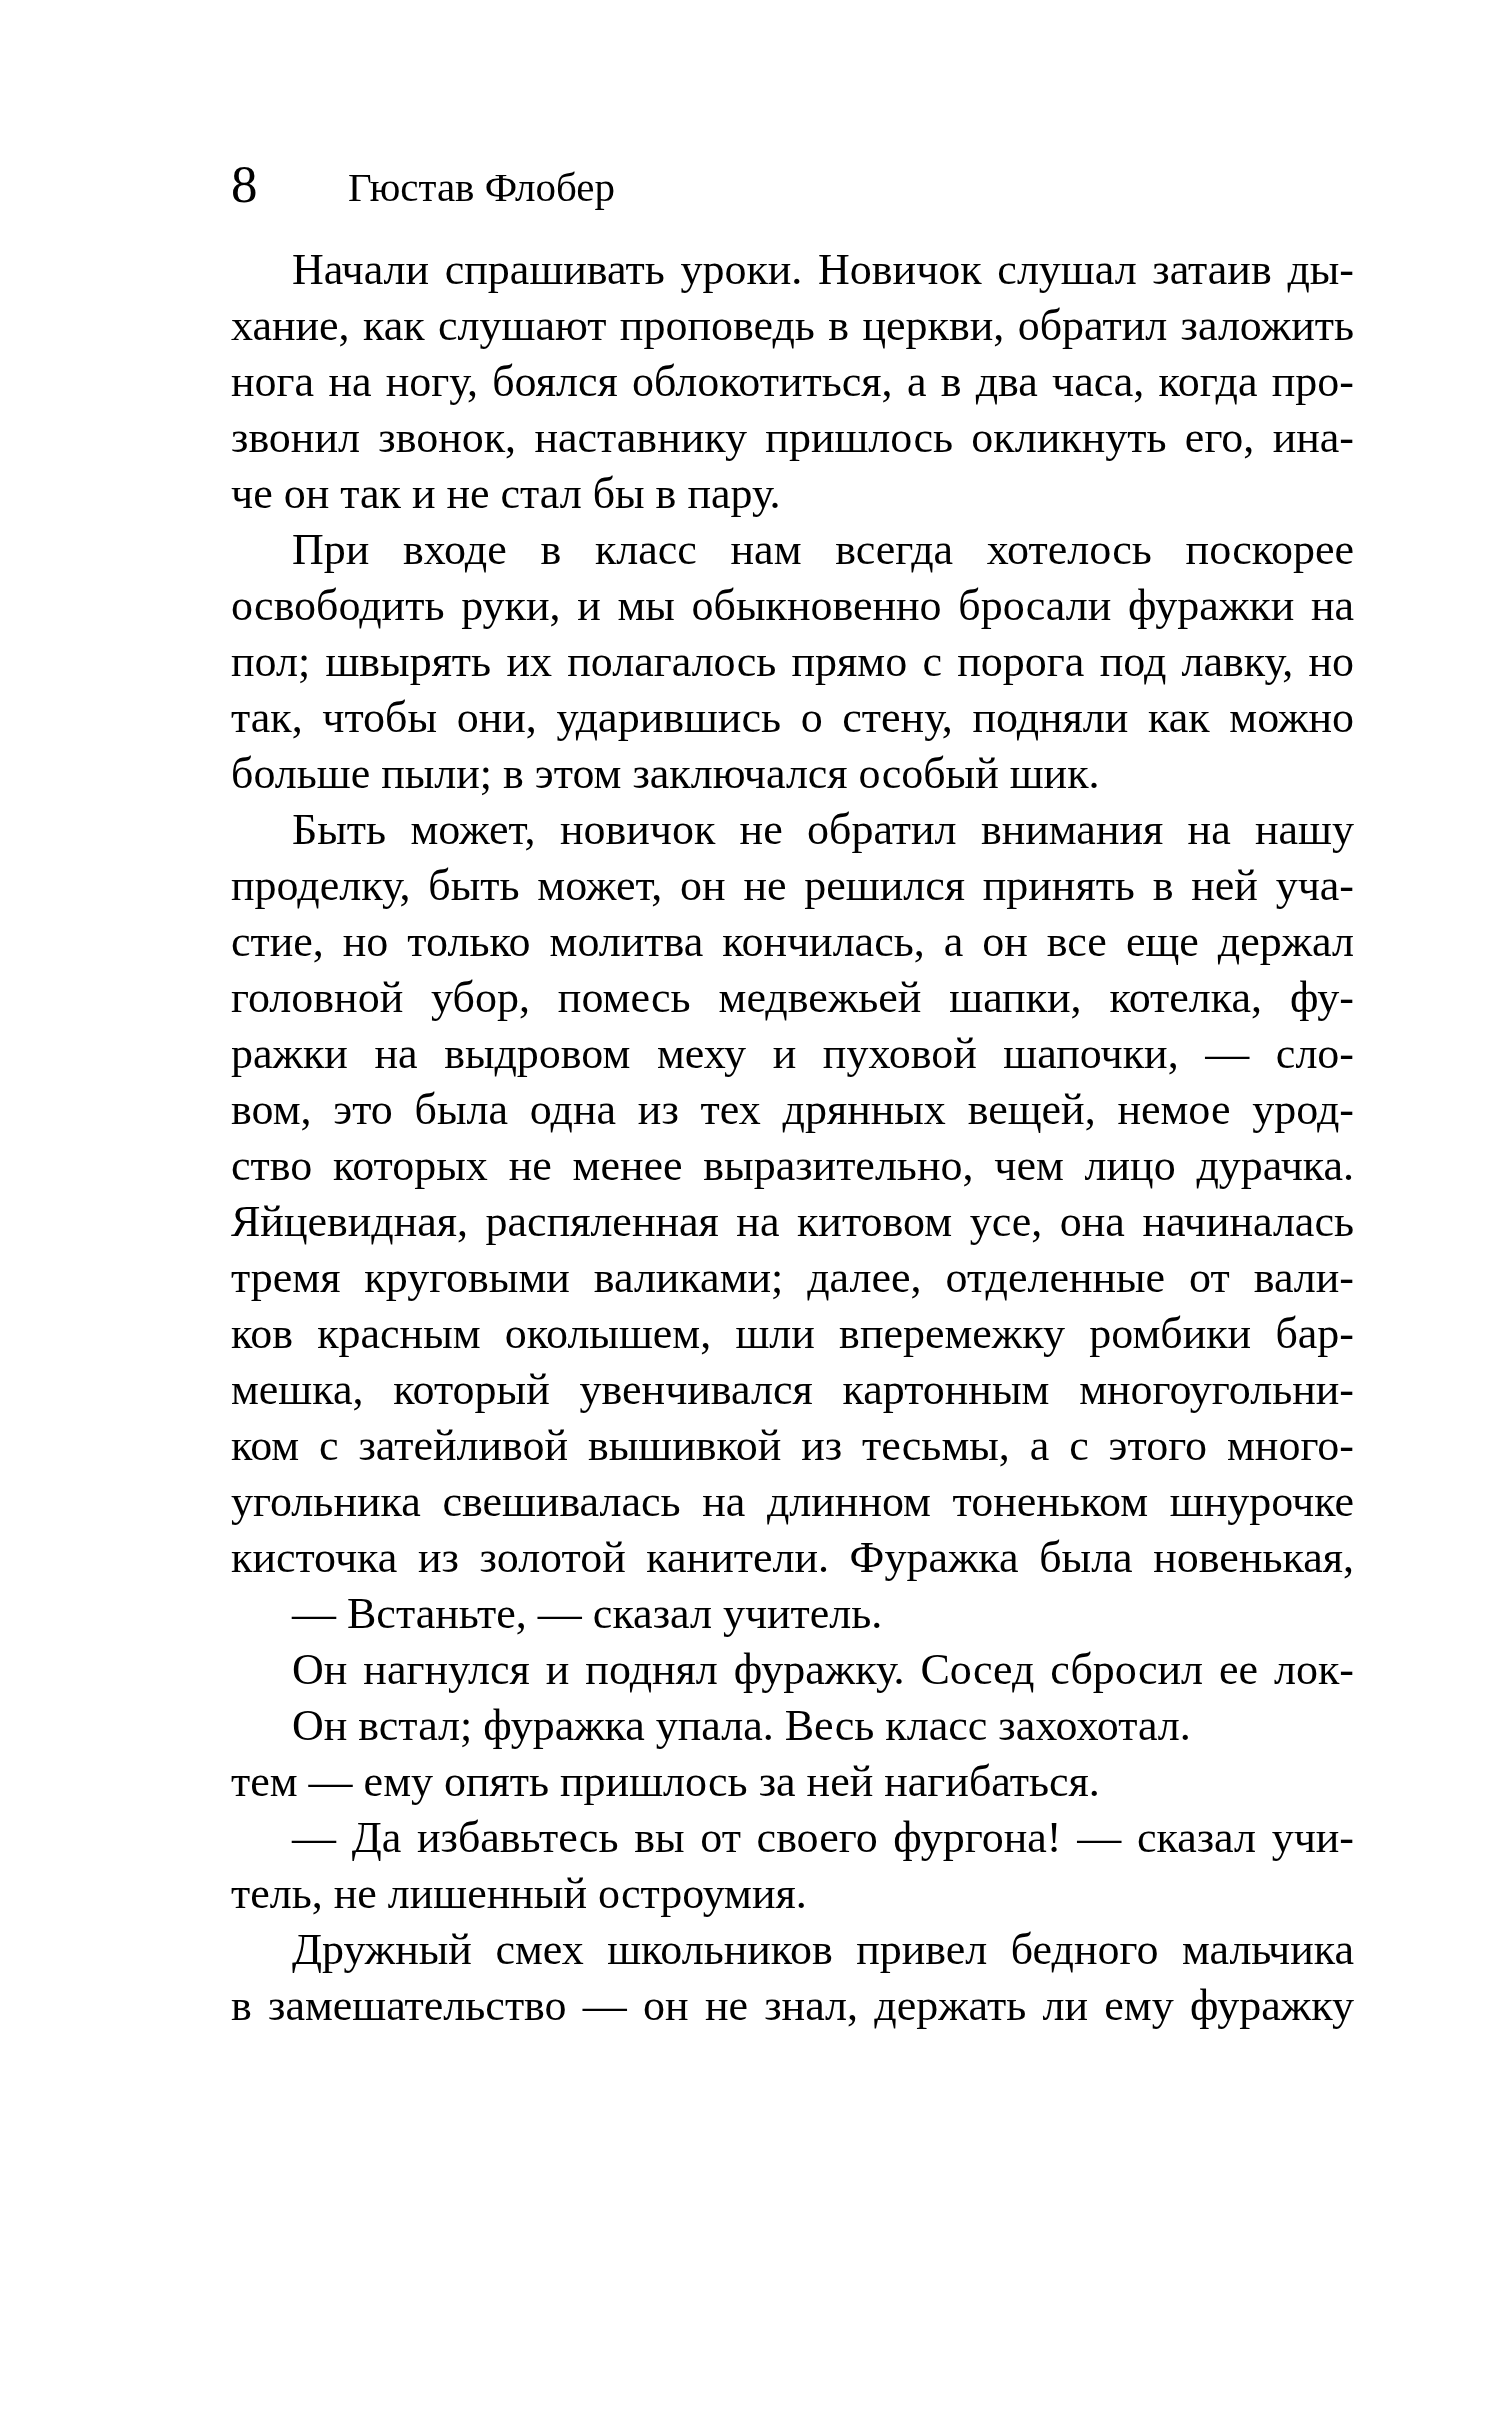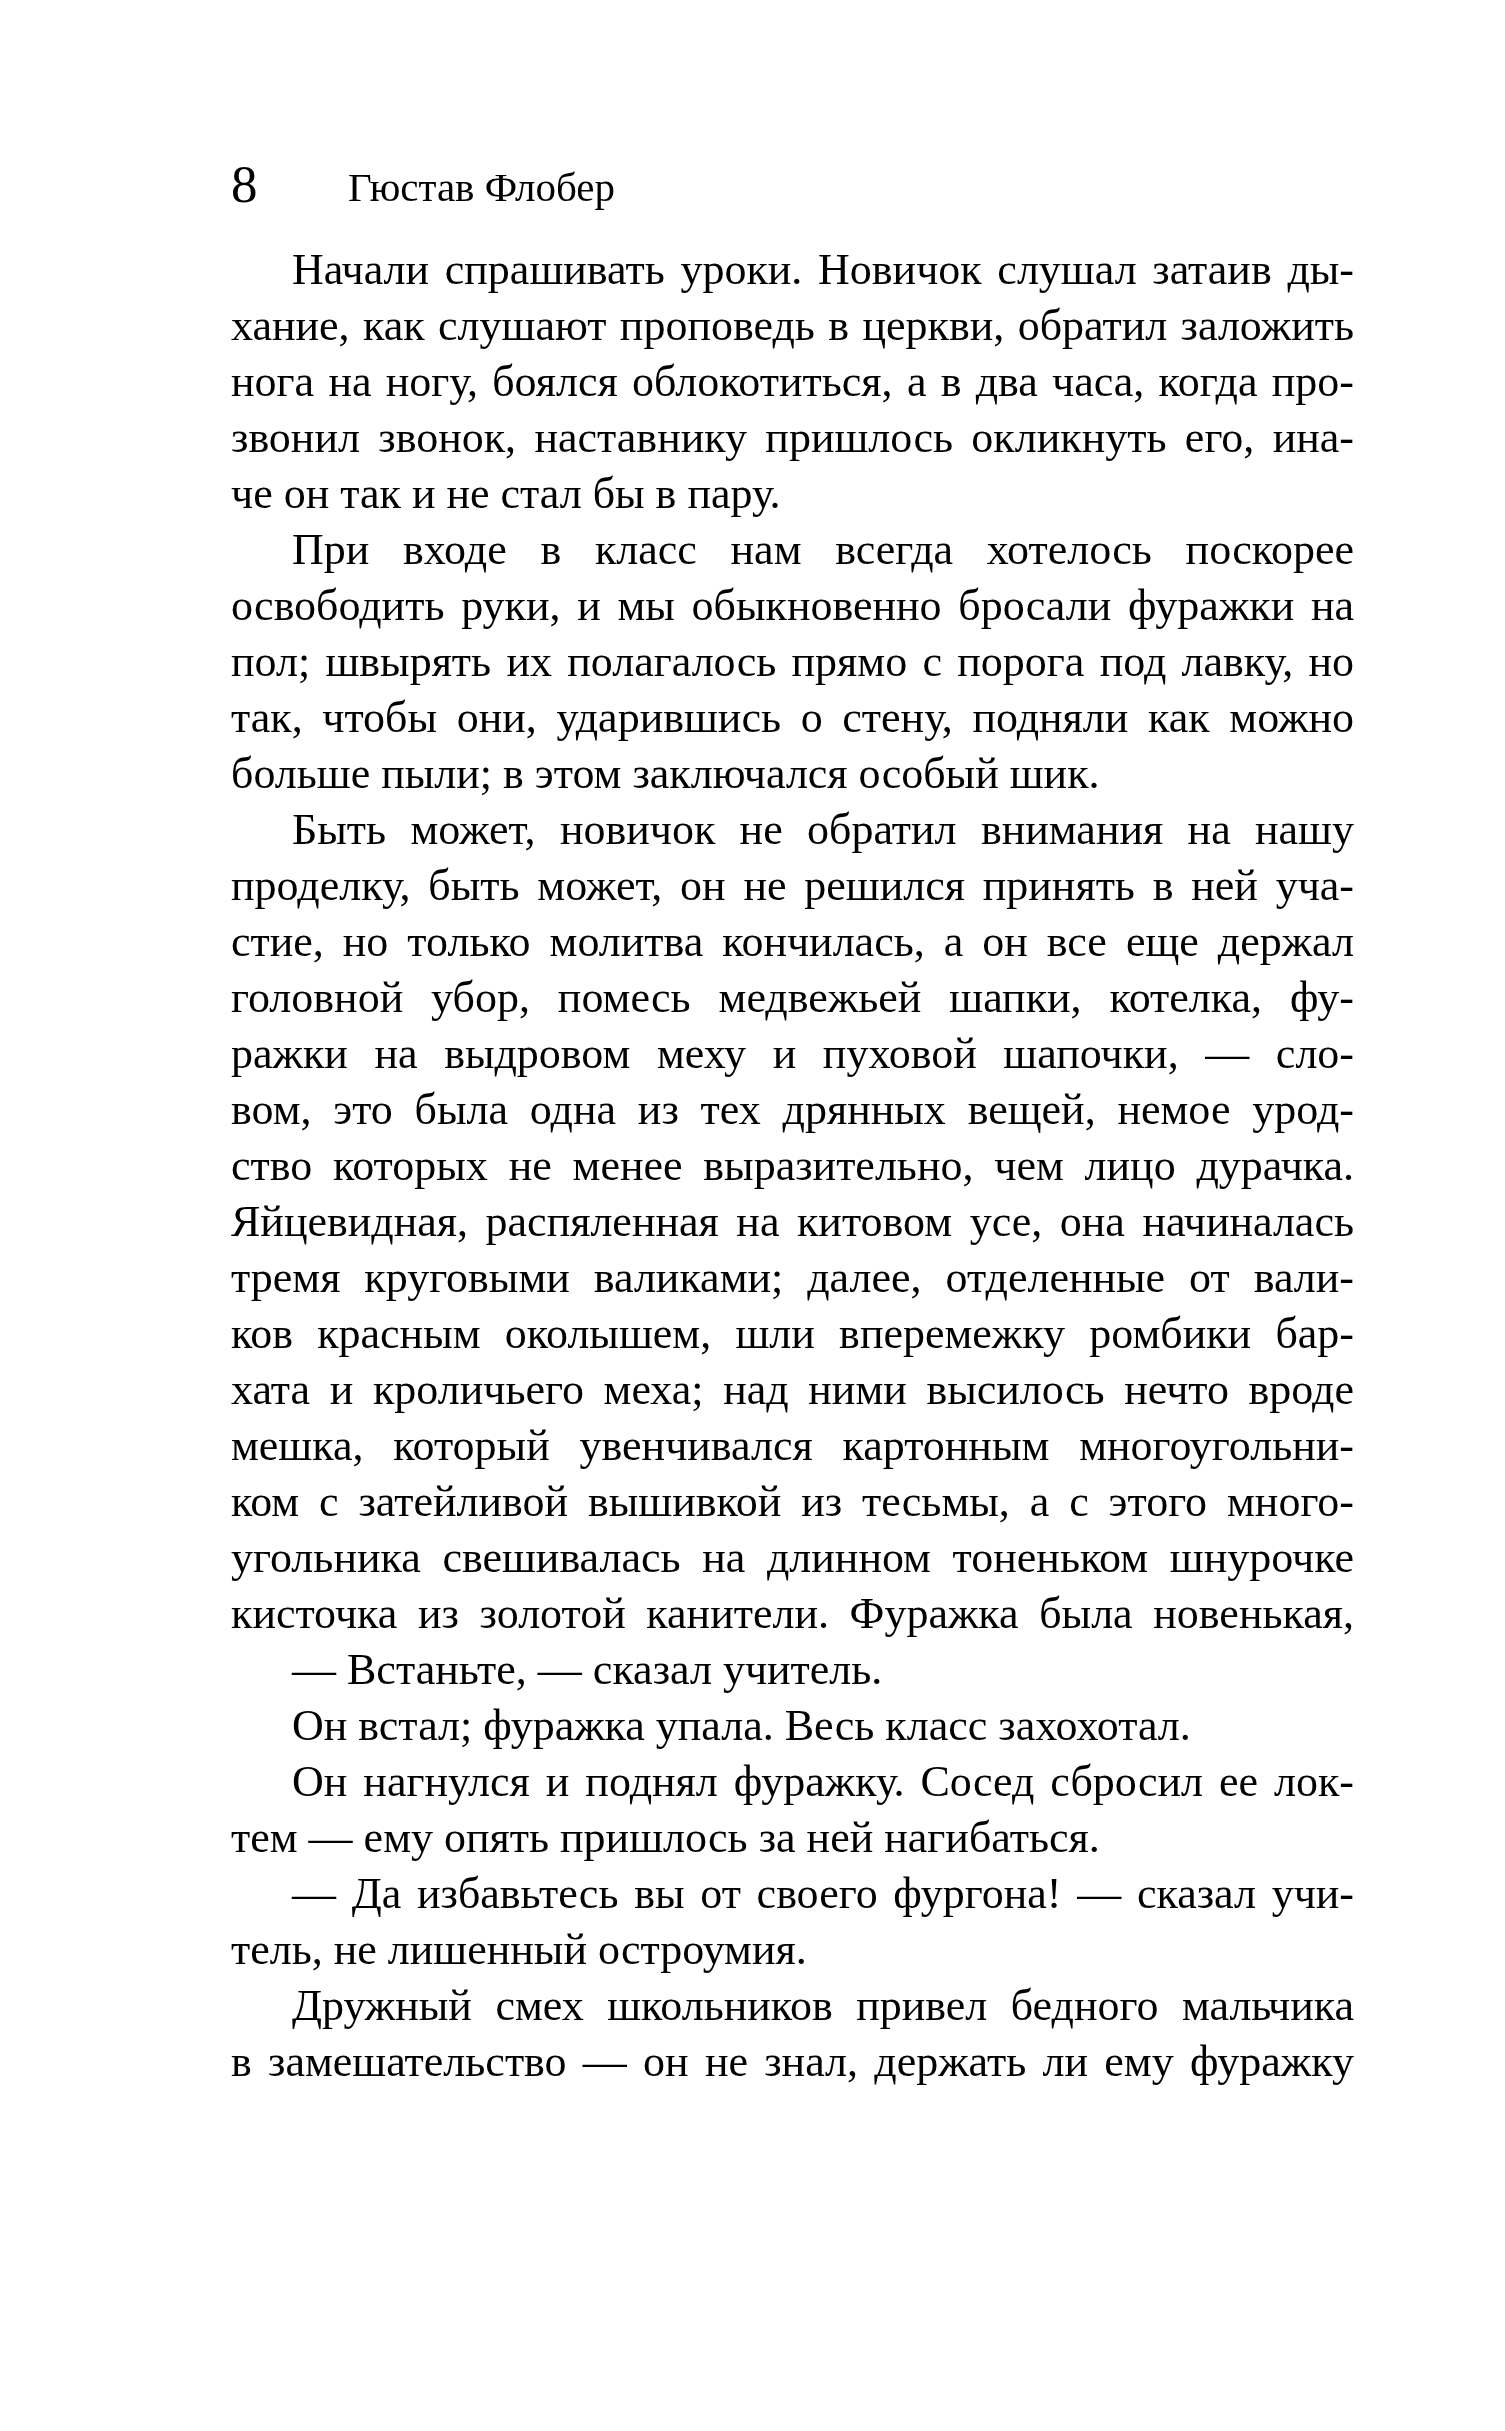--- a/index.html
+++ b/index.html
@@ -86,27 +86,26 @@
   <span class="line justify indent">Быть может, новичок не обратил внимания на нашу</span>
   <span class="line justify">проделку, быть может, он не решился принять в ней уча-</span>
   <span class="line justify">стие, но только молитва кончилась, а он все еще держал</span>
   <span class="line justify">головной убор, помесь медвежьей шапки, котелка, фу-</span>
   <span class="line justify">ражки на выдровом меху и пуховой шапочки, — сло-</span>
   <span class="line justify">вом, это была одна из тех дрянных вещей, немое урод-</span>
   <span class="line justify">ство которых не менее выразительно, чем лицо дурачка.</span>
   <span class="line justify">Яйцевидная, распяленная на китовом усе, она начиналась</span>
   <span class="line justify">тремя круговыми валиками; далее, отделенные от вали-</span>
   <span class="line justify">ков красным околышем, шли вперемежку ромбики бар-</span>
-  <span class="line justify">хата и кроличьего меха; над ними высилось нечто вроде</span>
   <span class="line justify">мешка, который увенчивался картонным многоугольни-</span>
   <span class="line justify">ком с затейливой вышивкой из тесьмы, а с этого много-</span>
   <span class="line justify">угольника свешивалась на длинном тоненьком шнурочке</span>
   <span class="line justify">кисточка из золотой канители. Фуражка была новенькая,</span>
   <span class="line last indent">—  Встаньте, — сказал учитель.</span>
+  <span class="line justify indent">Он нагнулся и поднял фуражку. Сосед сбросил ее лок-</span>
   <span class="line last indent">Он встал; фуражка упала. Весь класс захохотал.</span>
-  <span class="line justify indent">Он нагнулся и поднял фуражку. Сосед сбросил ее лок-</span>
   <span class="line last">тем — ему опять пришлось за ней нагибаться.</span>
   <span class="line justify indent">—  Да избавьтесь вы от своего фургона! — сказал учи-</span>
   <span class="line last">тель, не лишенный остроумия.</span>
   <span class="line justify indent">Дружный смех школьников привел бедного мальчика</span>
   <span class="line justify">в замешательство — он не знал, держать ли ему фуражку</span>
 </div>
 
 
 </body></html>

